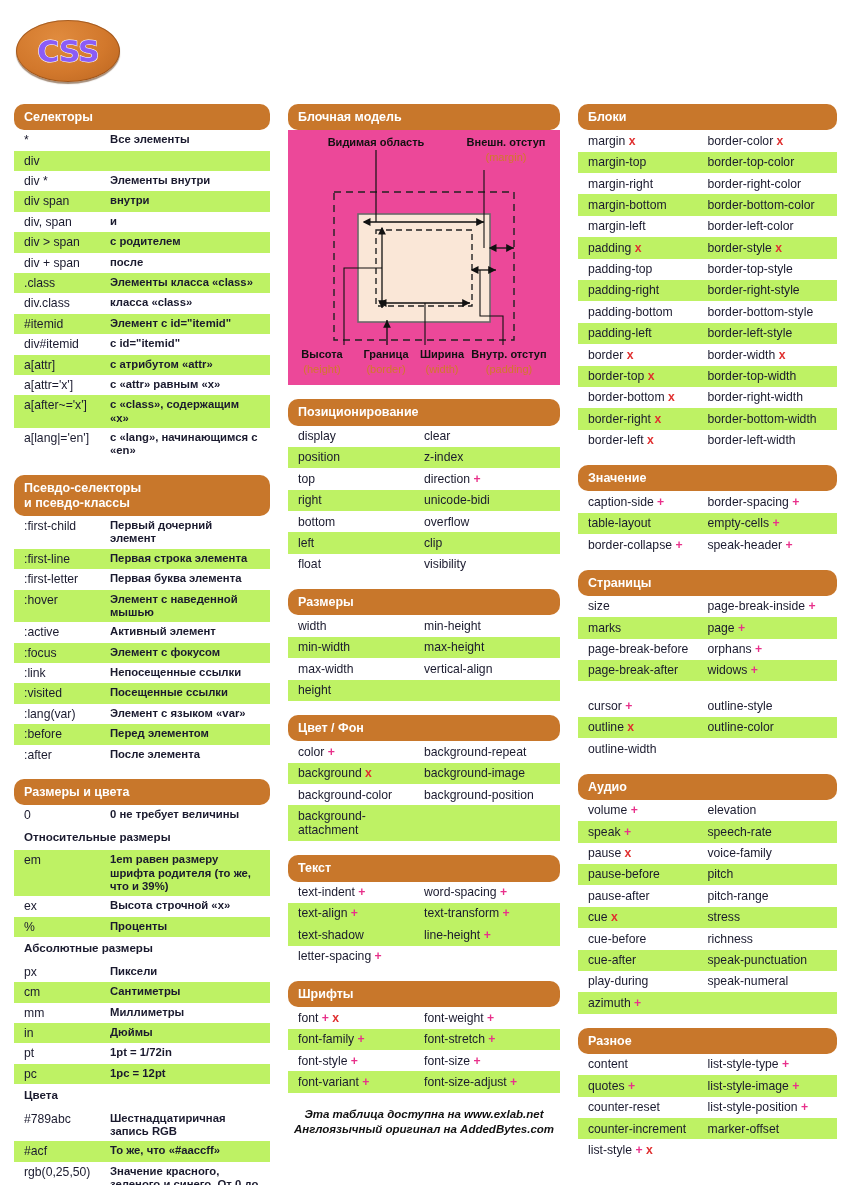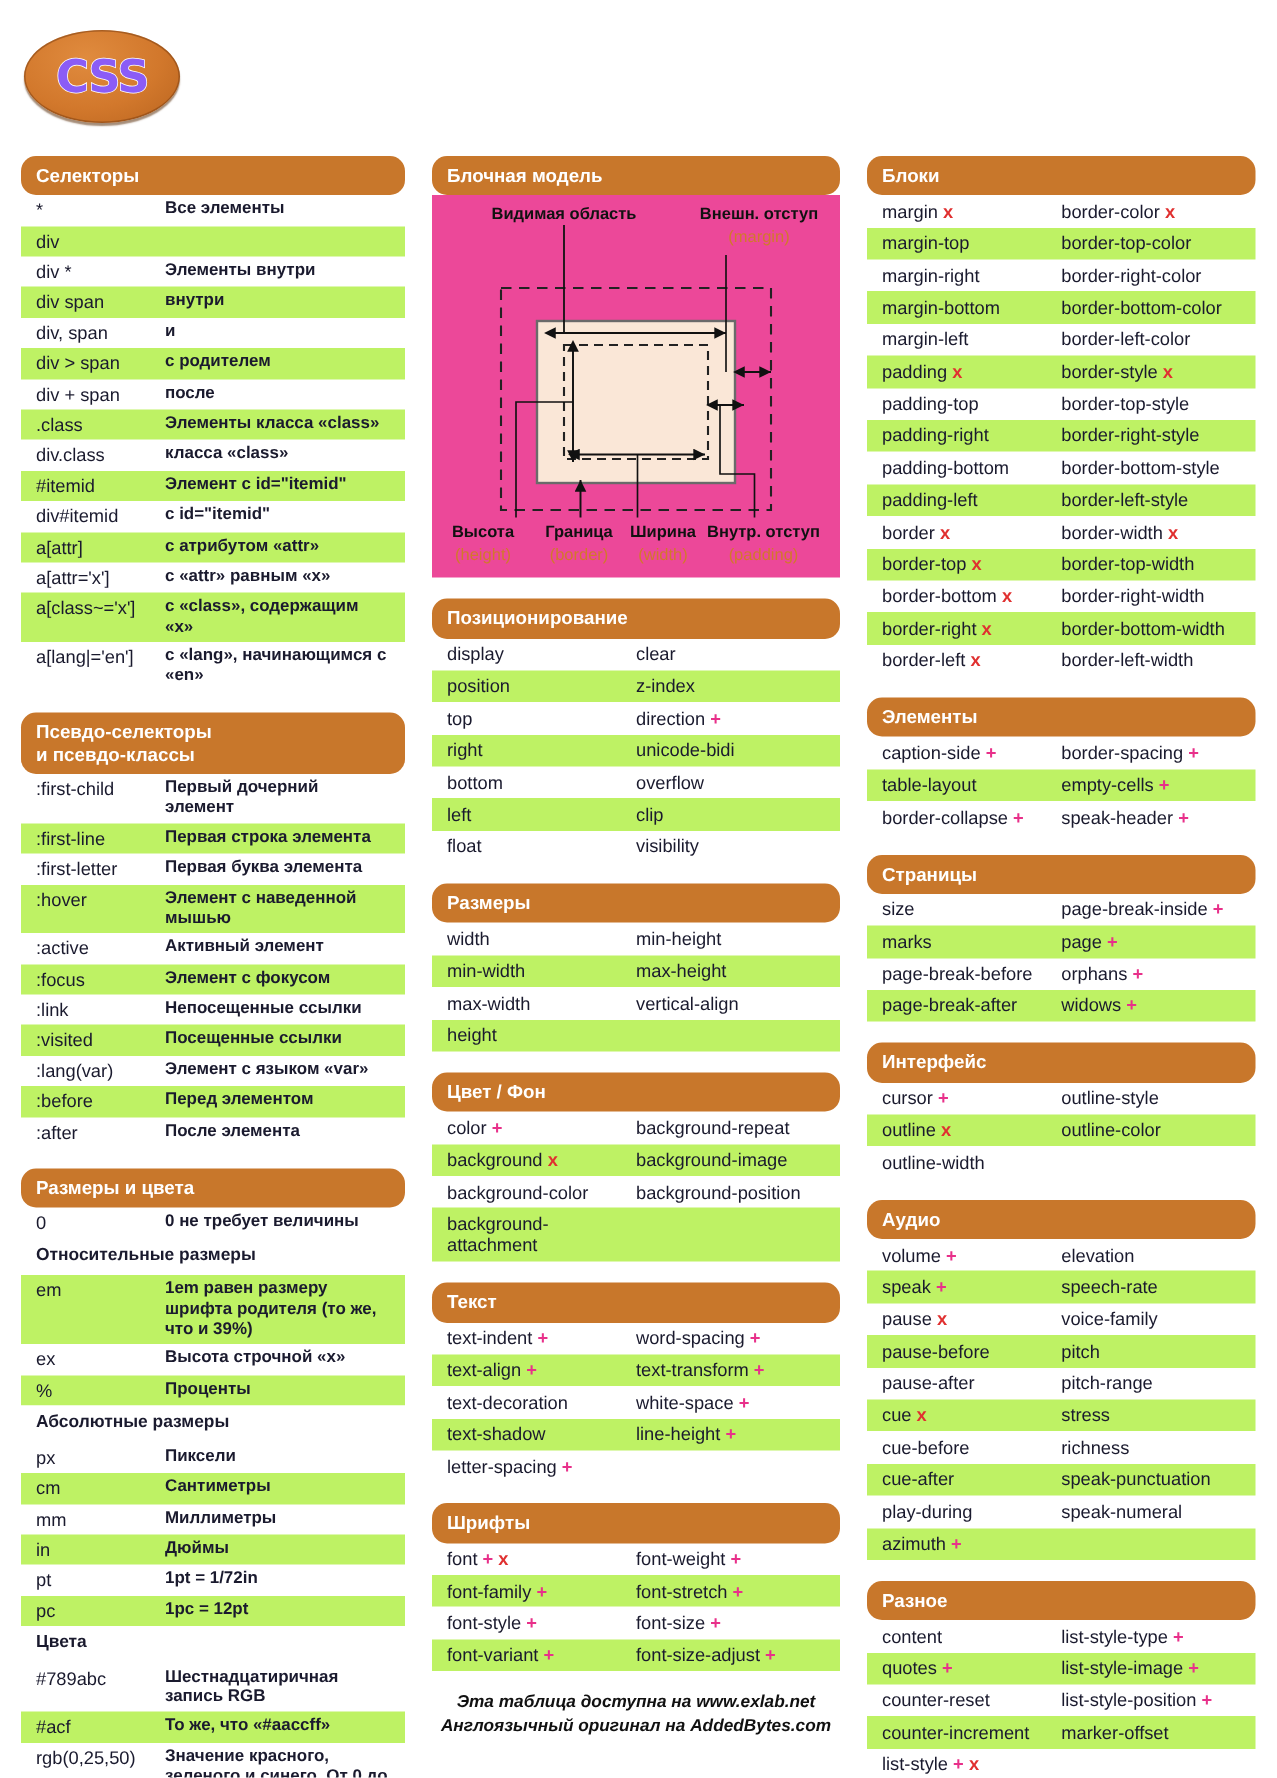--- a/index.html
+++ b/index.html
@@ -192,21 +192,21 @@
         </div>
         <div class="row alt">
           <div class="c1">a[attr]</div>
           <div class="c2"><a> с атрибутом «attr»</a></div>
         </div>
         <div class="row">
           <div class="c1">a[attr='x']</div>
           <div class="c2"><a> с «attr» равным «x»</a></div>
         </div>
         <div class="row alt">
-          <div class="c1">a[class~='x']</div>
+          <div class="c1">a[after~='x']</div>
           <div class="c2"><a> с «class», содержащим «x»</a></div>
         </div>
         <div class="row">
           <div class="c1">a[lang|='en']</div>
           <div class="c2"><a> с «lang», начинающимся с «en»</a></div>
         </div>
       </div>
   </div>
 
   <div class="card">
@@ -472,24 +472,20 @@
     <div class="card-head">Текст</div>
     <div class="rows">
         <div class="row">
           <div class="c1">text-indent <span class="mark-p">+</span></div>
           <div class="c2">word-spacing <span class="mark-p">+</span></div>
         </div>
         <div class="row alt">
           <div class="c1">text-align <span class="mark-p">+</span></div>
           <div class="c2">text-transform <span class="mark-p">+</span></div>
         </div>
-        <div class="row">
-          <div class="c1">text-decoration</div>
-          <div class="c2">white-space <span class="mark-p">+</span></div>
-        </div>
         <div class="row alt">
           <div class="c1">text-shadow</div>
           <div class="c2">line-height <span class="mark-p">+</span></div>
         </div>
         <div class="row">
           <div class="c1">letter-spacing <span class="mark-p">+</span></div>
           <div class="c2"></div>
         </div>
       </div>
   </div>
@@ -584,21 +580,21 @@
           <div class="c2">border-bottom-width</div>
         </div>
         <div class="row">
           <div class="c1">border-left <span class="mark-x">x</span></div>
           <div class="c2">border-left-width</div>
         </div>
       </div>
   </div>
 
   <div class="card">
-    <div class="card-head">Элементы</div>
+    <div class="card-head">Значение</div>
     <div class="rows">
         <div class="row">
           <div class="c1">caption-side <span class="mark-p">+</span></div>
           <div class="c2">border-spacing <span class="mark-p">+</span></div>
         </div>
         <div class="row alt">
           <div class="c1">table-layout</div>
           <div class="c2">empty-cells <span class="mark-p">+</span></div>
         </div>
         <div class="row">
@@ -624,21 +620,20 @@
           <div class="c2">orphans <span class="mark-p">+</span></div>
         </div>
         <div class="row alt">
           <div class="c1">page-break-after</div>
           <div class="c2">widows <span class="mark-p">+</span></div>
         </div>
       </div>
   </div>
 
   <div class="card">
-    <div class="card-head">Интерфейс</div>
     <div class="rows">
         <div class="row">
           <div class="c1">cursor <span class="mark-p">+</span></div>
           <div class="c2">outline-style</div>
         </div>
         <div class="row alt">
           <div class="c1">outline <span class="mark-x">x</span></div>
           <div class="c2">outline-color</div>
         </div>
         <div class="row">

